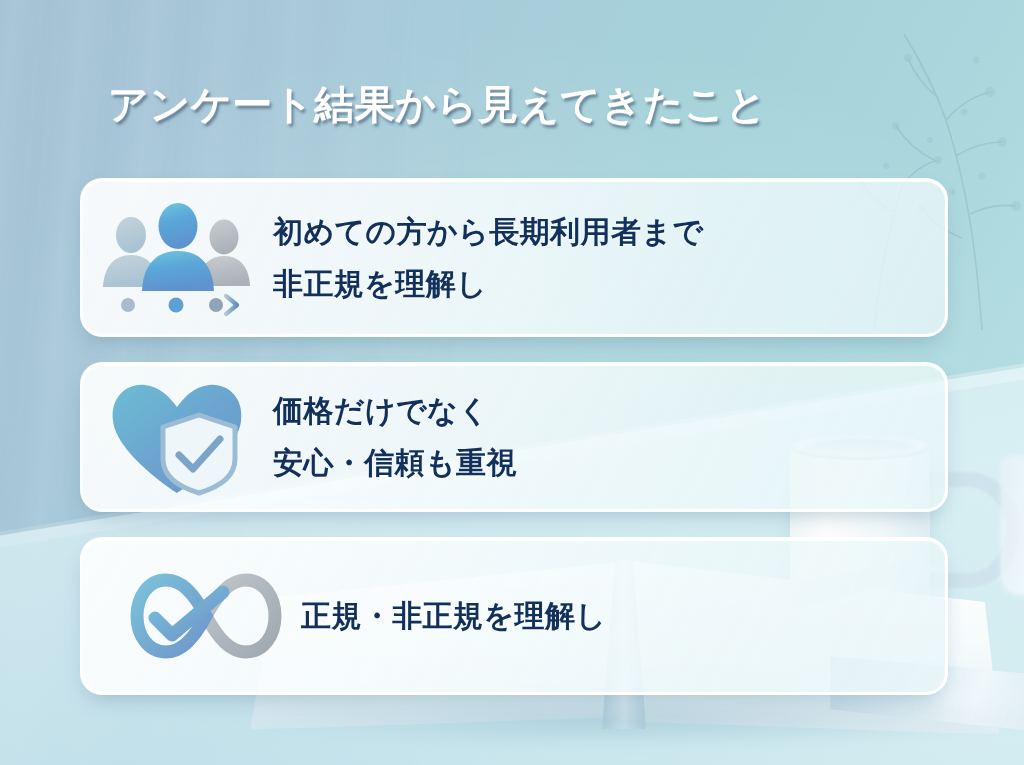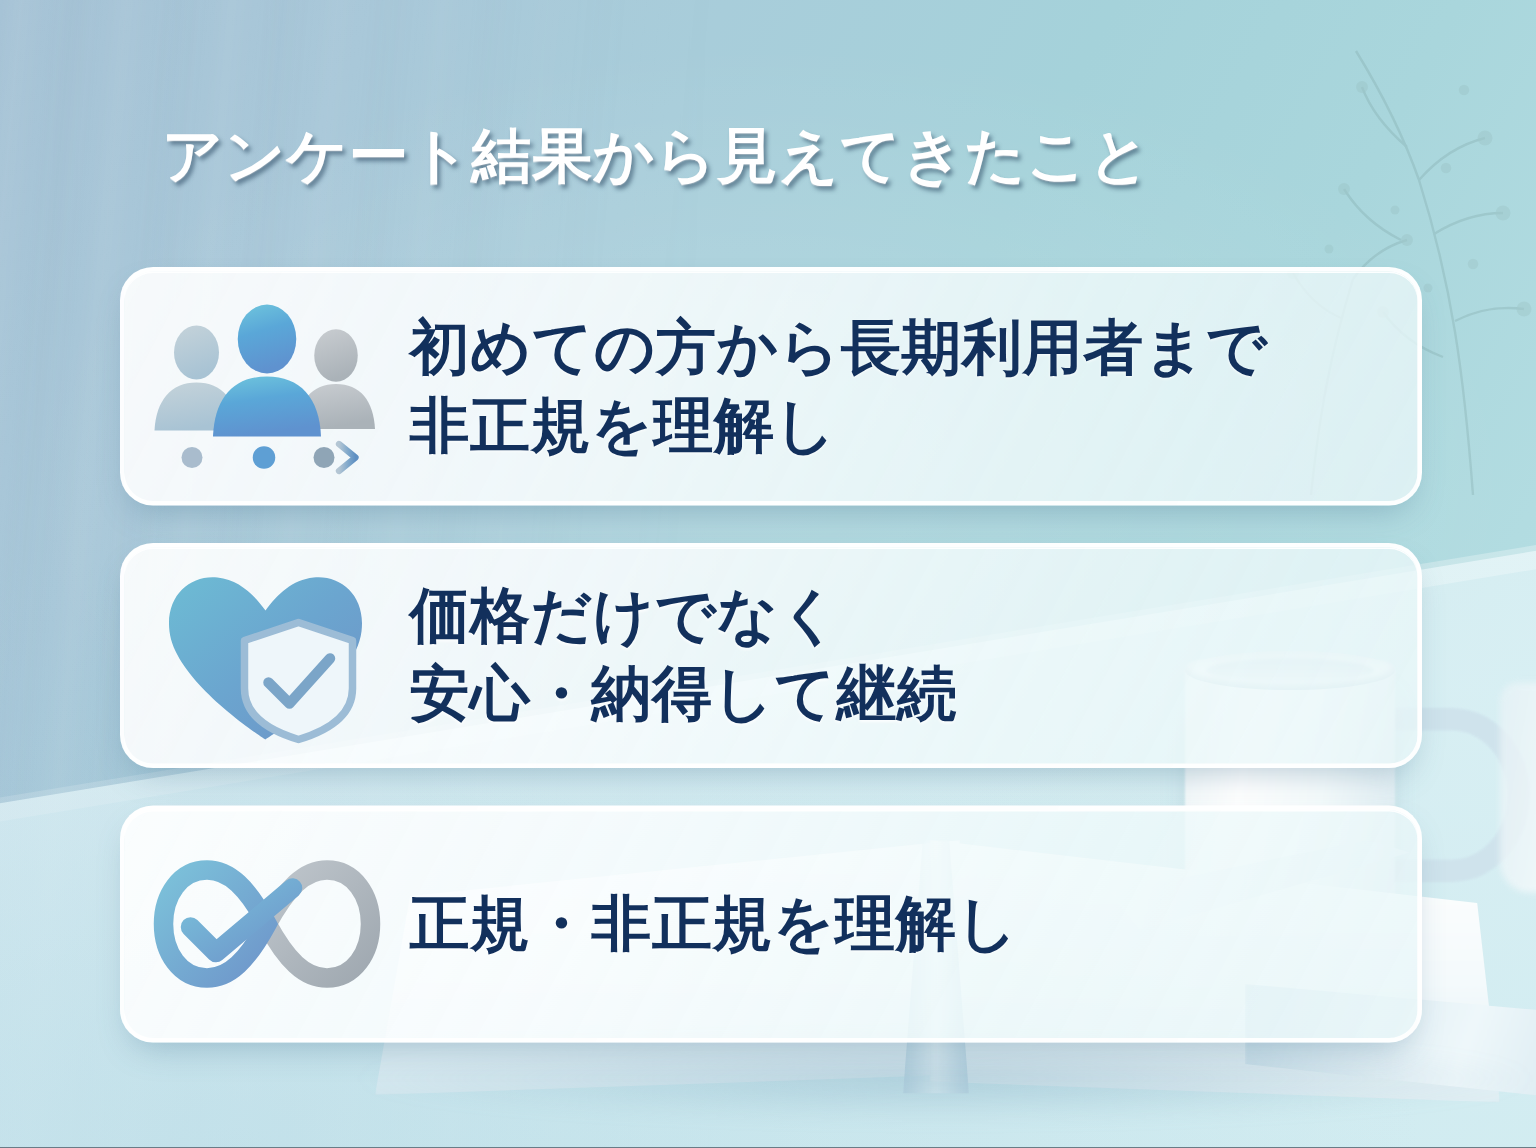--- a/index.html
+++ b/index.html
@@ -174,34 +174,34 @@
         rgba(232,246,248,0.78) 100%);
     box-shadow:
        0 10px 22px -8px rgba(70,115,145,0.38),
        inset 0 1px 0 rgba(255,255,255,0.9);
     display:flex;
     align-items:center;
     overflow:hidden;
   }
   .card-1 { height:159px; }
   .card-2 { height:150px; margin-top:25px; }
-  .card-3 { height:158px; margin-top:25px; }
+  .card-3 { height:158px; margin-top:25px;padding-left:28px; }
 
   .card-icon {
     flex: 0 0 190px;
     height:100%;
     display:flex;
     align-items:center;
     justify-content:center;
     position:relative;
   }
   .card-text {
     flex:1 1 auto;
     padding-right: 24px;
-    font-size: 40px;
+    font-size: 30px;
     font-weight: 700;
     line-height: 52px;
     color:#12305c;
     letter-spacing: 0.4px;
     text-shadow: 0 1px 2px rgba(255,255,255,0.85);
     white-space: nowrap;
   }
   .card-text .ln { display:block; }
 
   
@@ -353,21 +353,21 @@
           <path fill="url(#gHeart)" d="M70 116 C70 116 10 78 6 44 C3 20 20 6 38 8 C52 9.5 62 19 70 30
                    C78 19 88 9.5 102 8 C120 6 137 20 134 44 C130 78 70 116 70 116 Z"></path>
           <g>
             <path fill="#eef6fa" stroke="#9cbcd6" stroke-width="5" stroke-linejoin="round" d="M92 38 L128 50 L128 82 C128 100 112 110 92 116 C72 110 56 100 56 82 L56 50 Z"></path>
           </g>
           <polyline points="72,78 86,92 113,62" fill="none" stroke="#7ba5c8" stroke-width="7" stroke-linecap="round" stroke-linejoin="round"></polyline>
         </svg>
       </div>
       <div class="card-text">
         <span class="ln">価格だけでなく</span>
-        <span class="ln">安心・納得して継続</span>
+        <span class="ln">安心・信頼も重視</span>
       </div>
     </div>
 
     <div class="card card-3">
       <div class="card-icon">
         <svg width="150" height="96" viewBox="0 0 150 96" aria-hidden="true">
           <defs>
             <linearGradient id="gLoopL" x1="0" y1="0" x2="1" y2="1">
               <stop offset="0%" stop-color="#7cc2da"></stop>
               <stop offset="100%" stop-color="#6e95ca"></stop>

